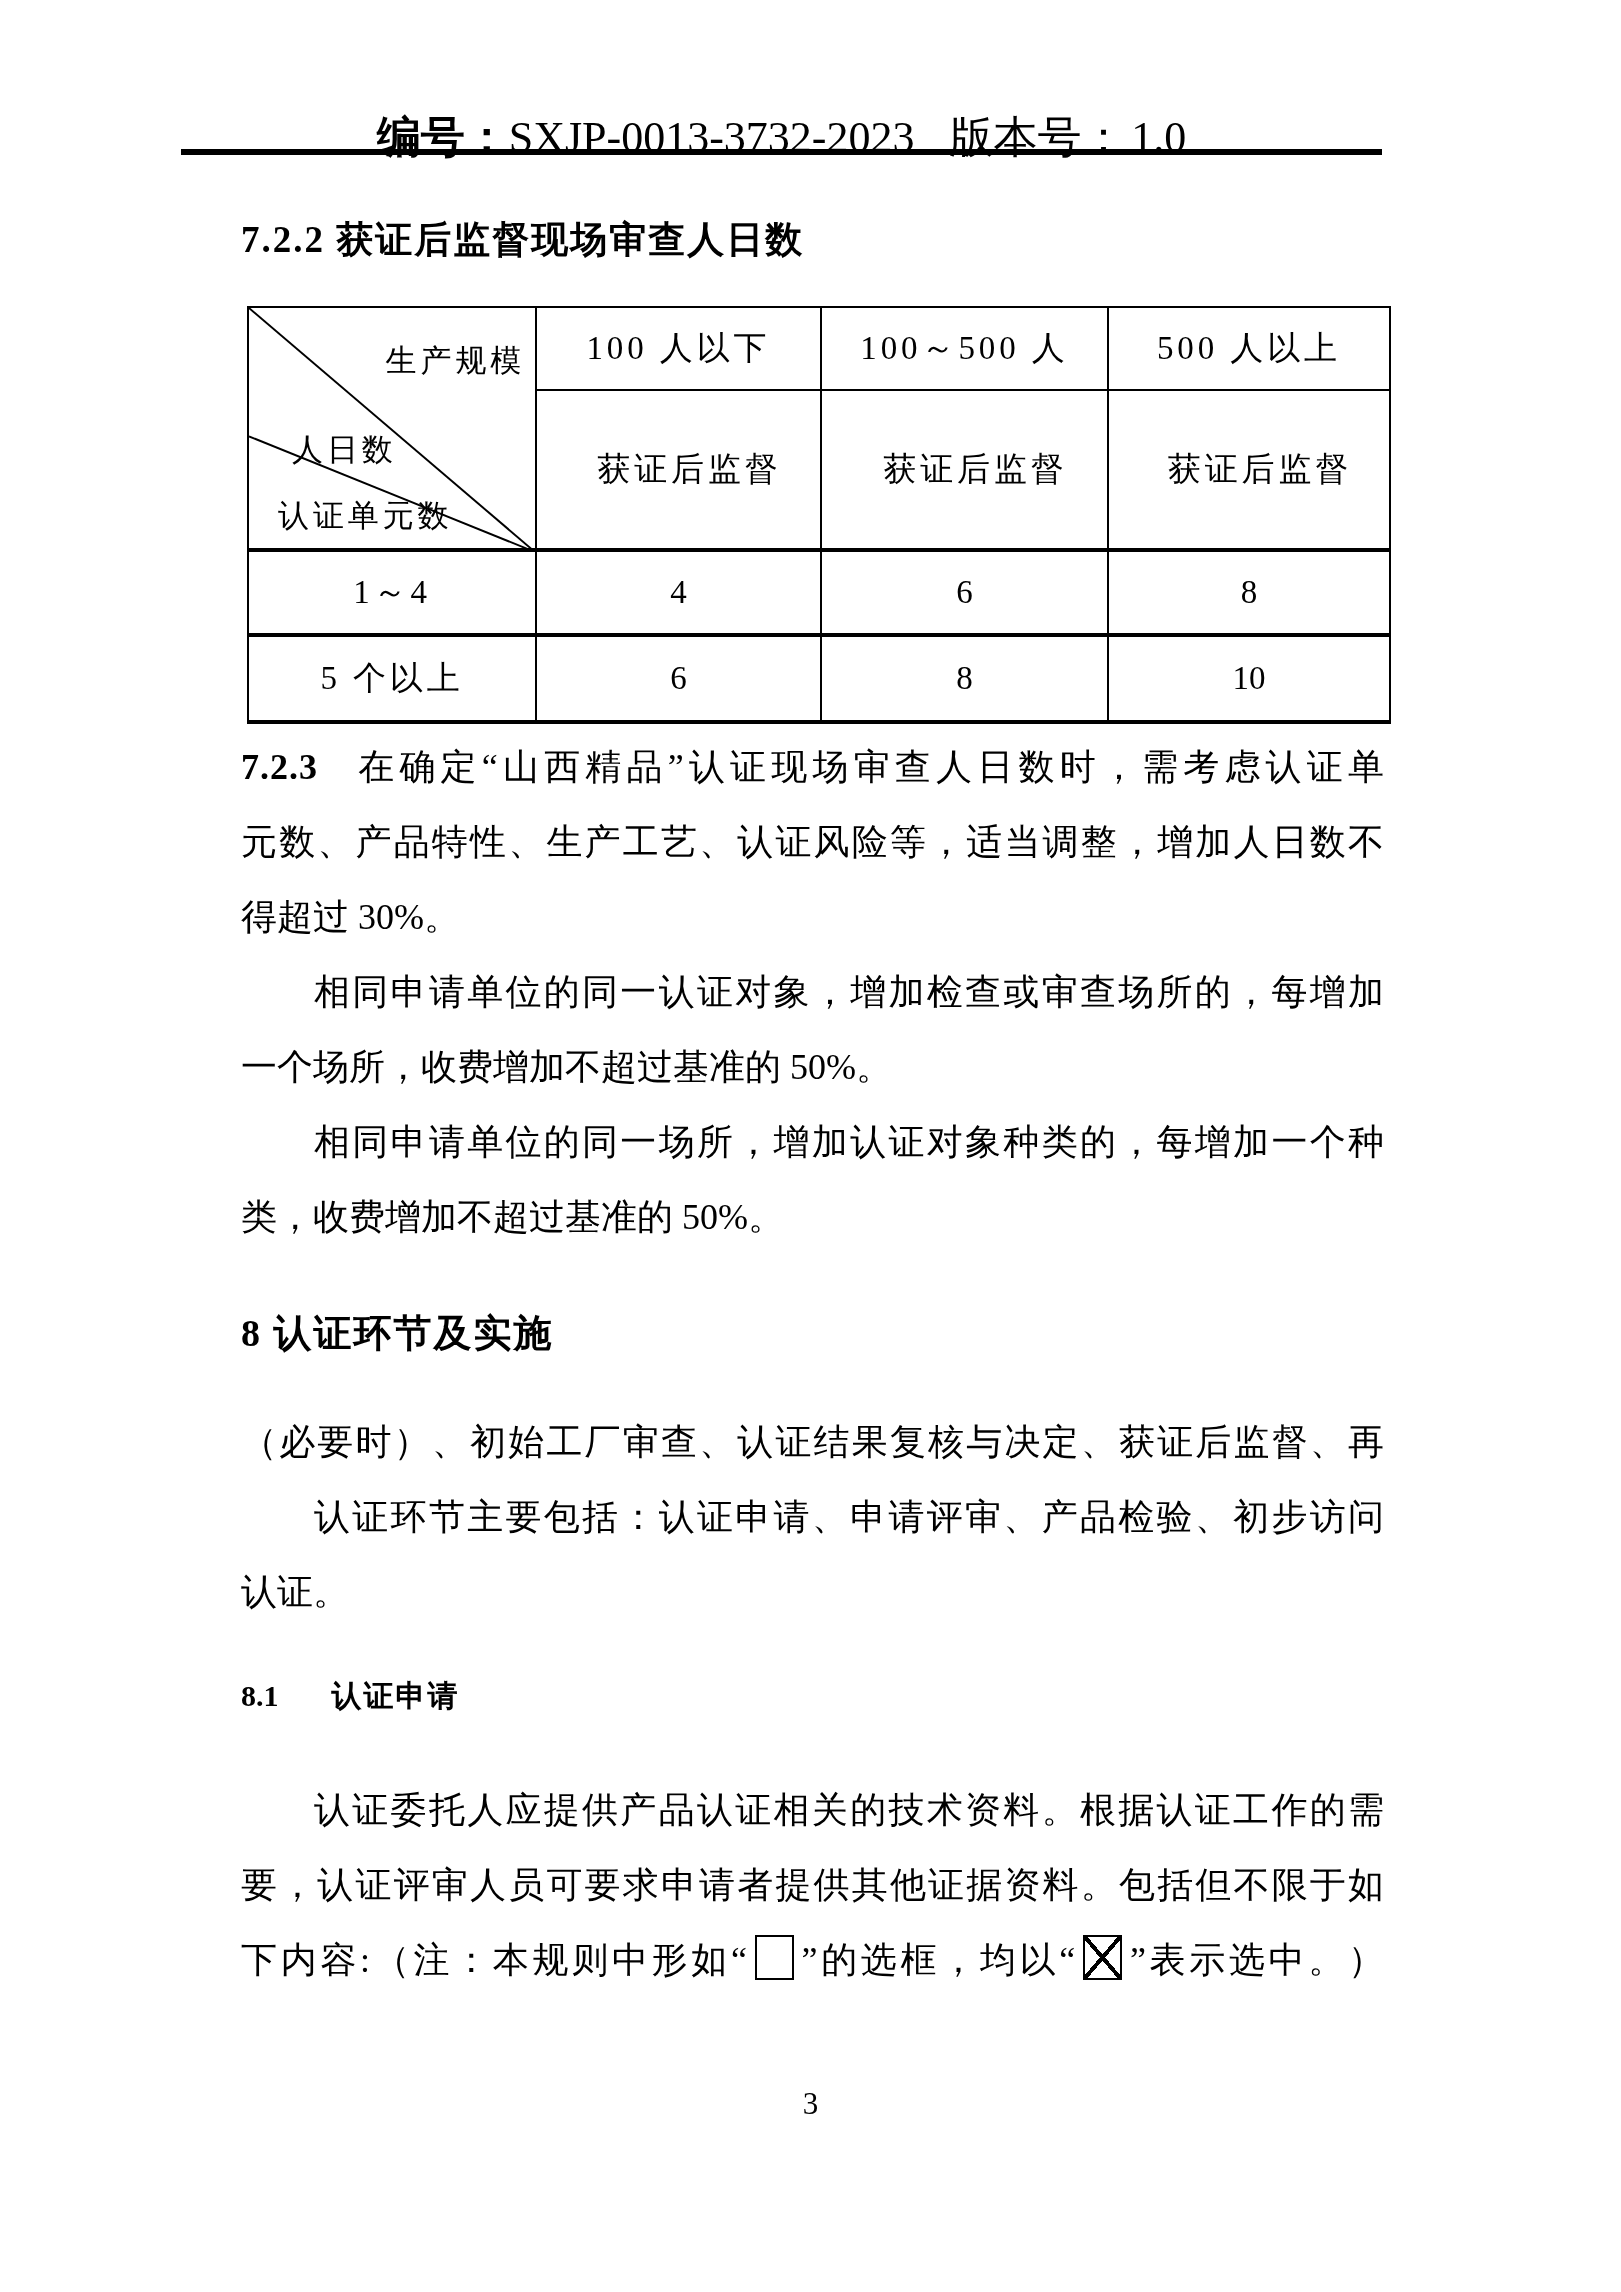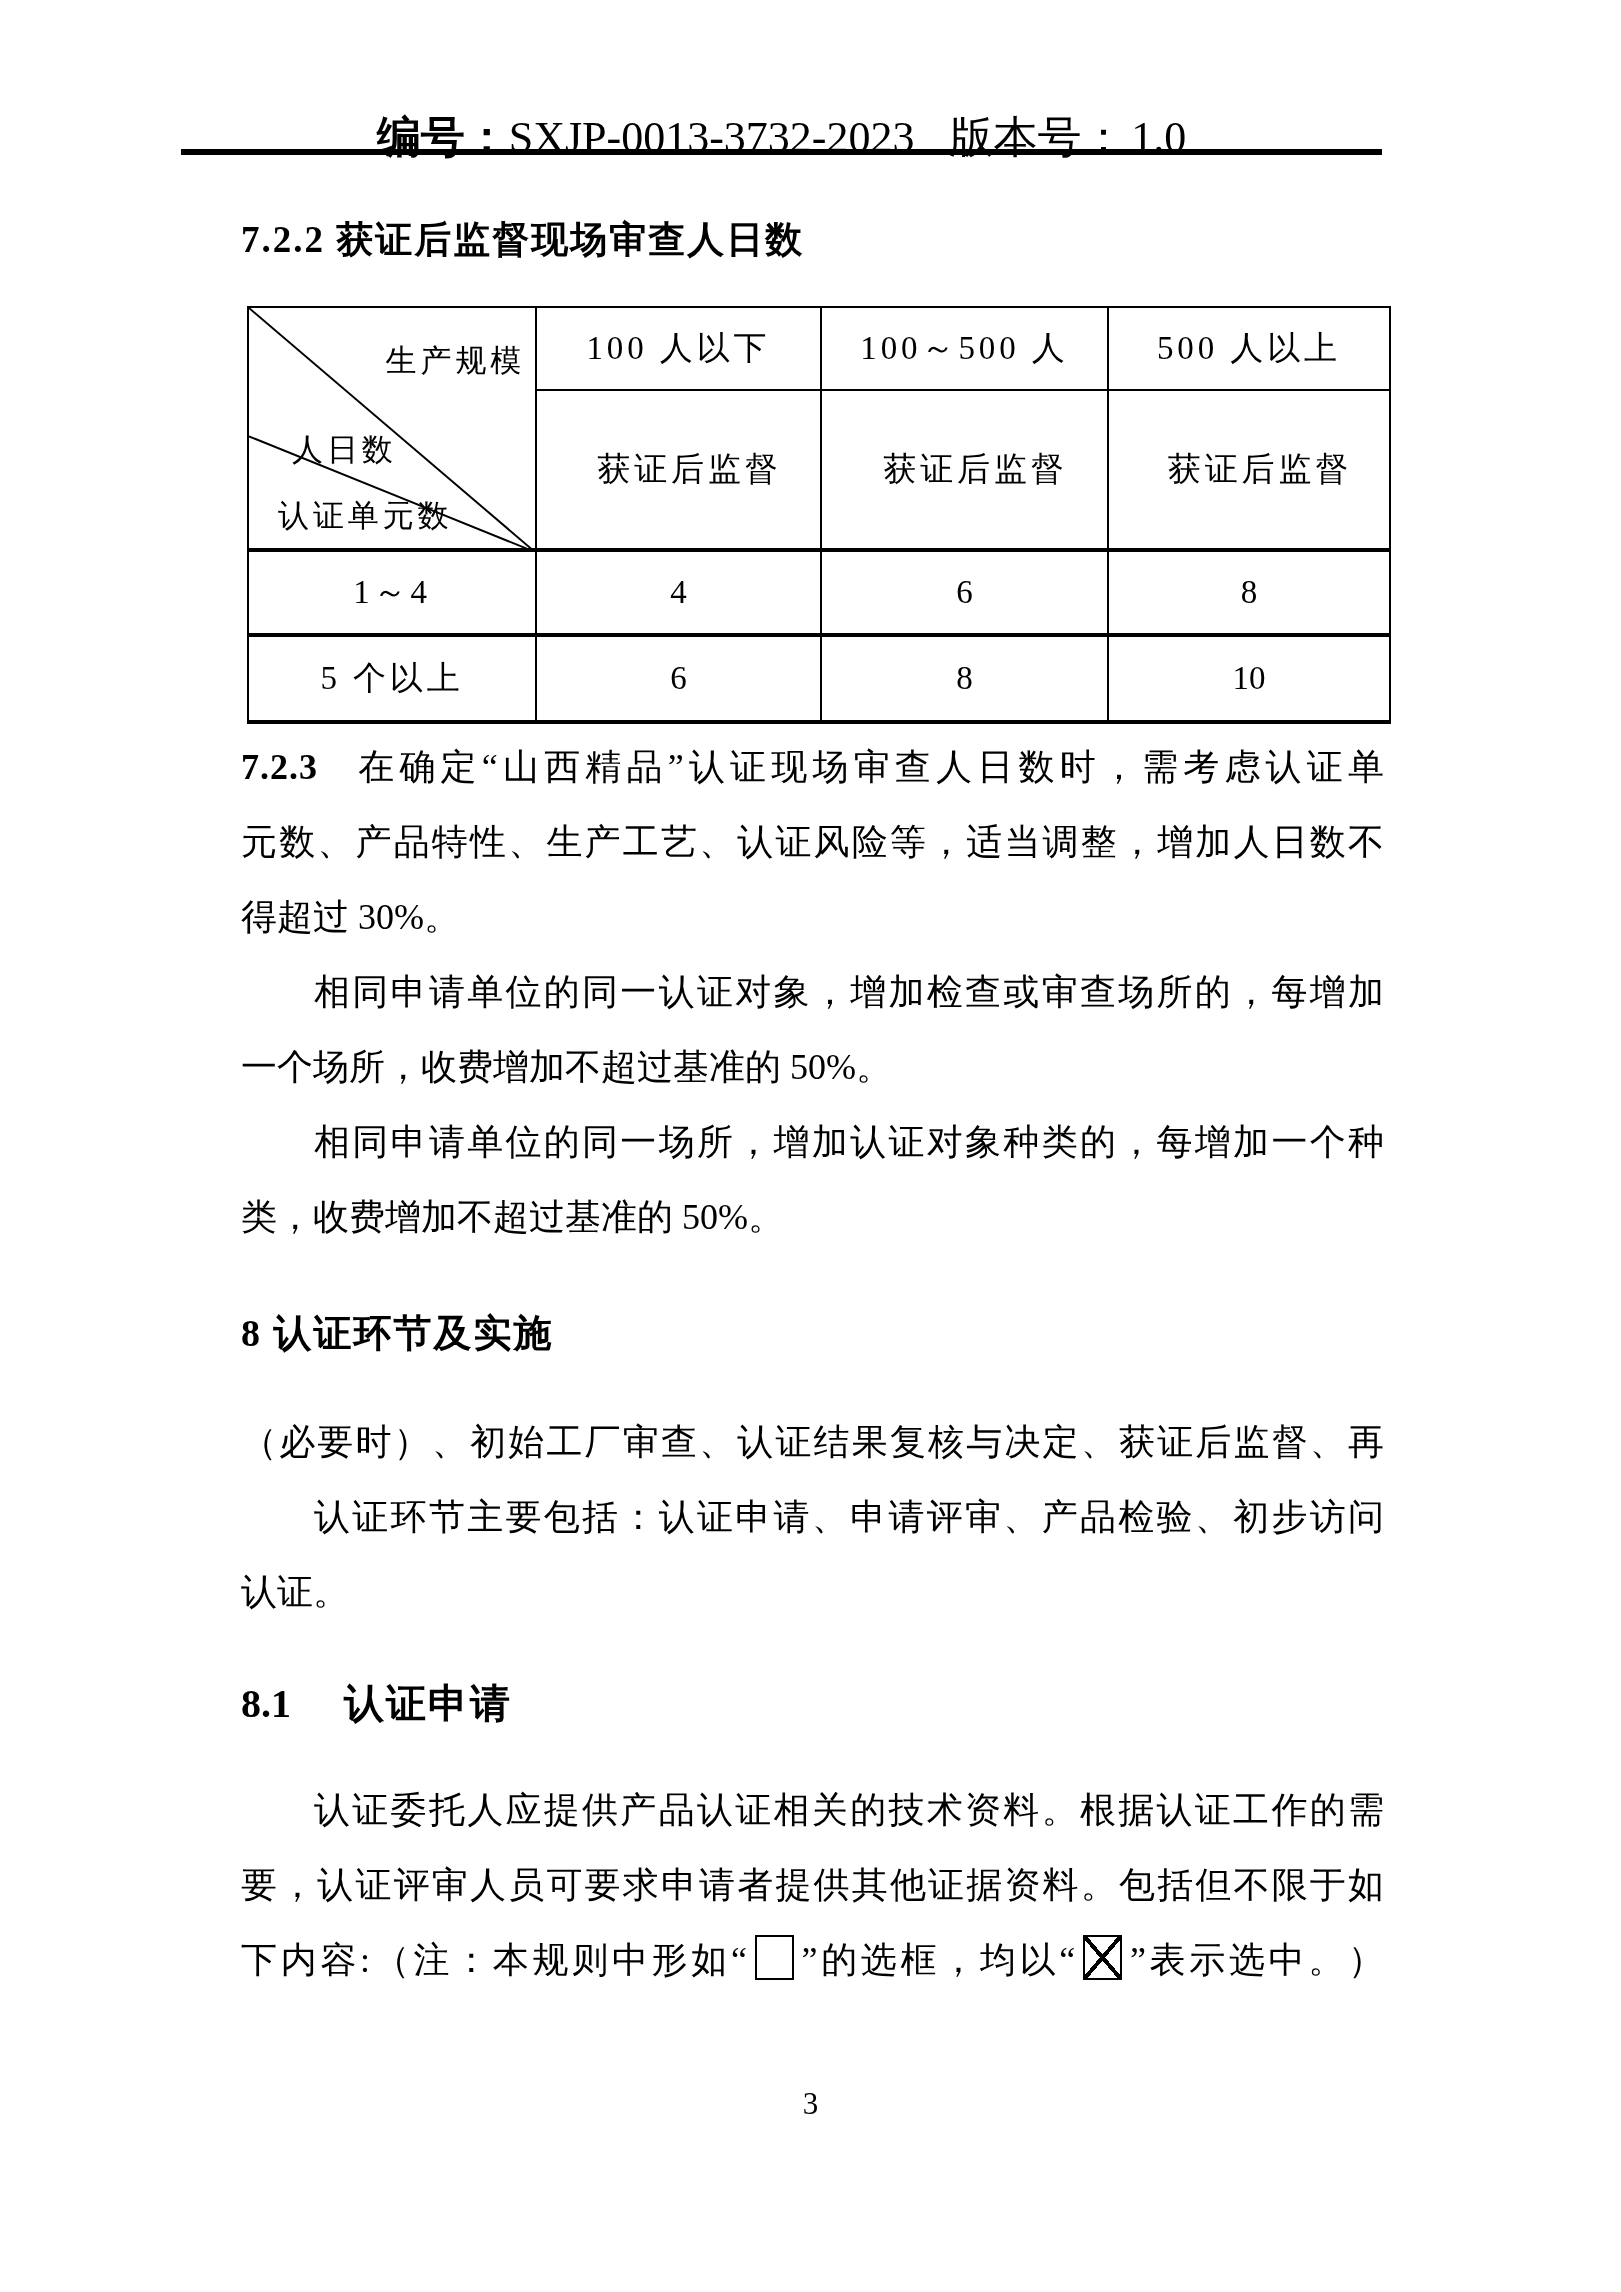--- a/index.html
+++ b/index.html
@@ -51,21 +51,21 @@
     left: 241px;
     font-size: 38px;
     font-weight: bold;
     letter-spacing: 2px;
     white-space: nowrap;
   }
   .h81 {
     position: absolute;
     top: 1676px;
     left: 241px;
-    font-size: 40px;
+    font-size: 30px;
     font-weight: bold;
     white-space: nowrap;
   }
   .h81 .hnum { margin-right: 53px; }
   .h81 .htitle { letter-spacing: 2px; }
 
   
   .cert-table {
     position: absolute;
     top: 306px;

